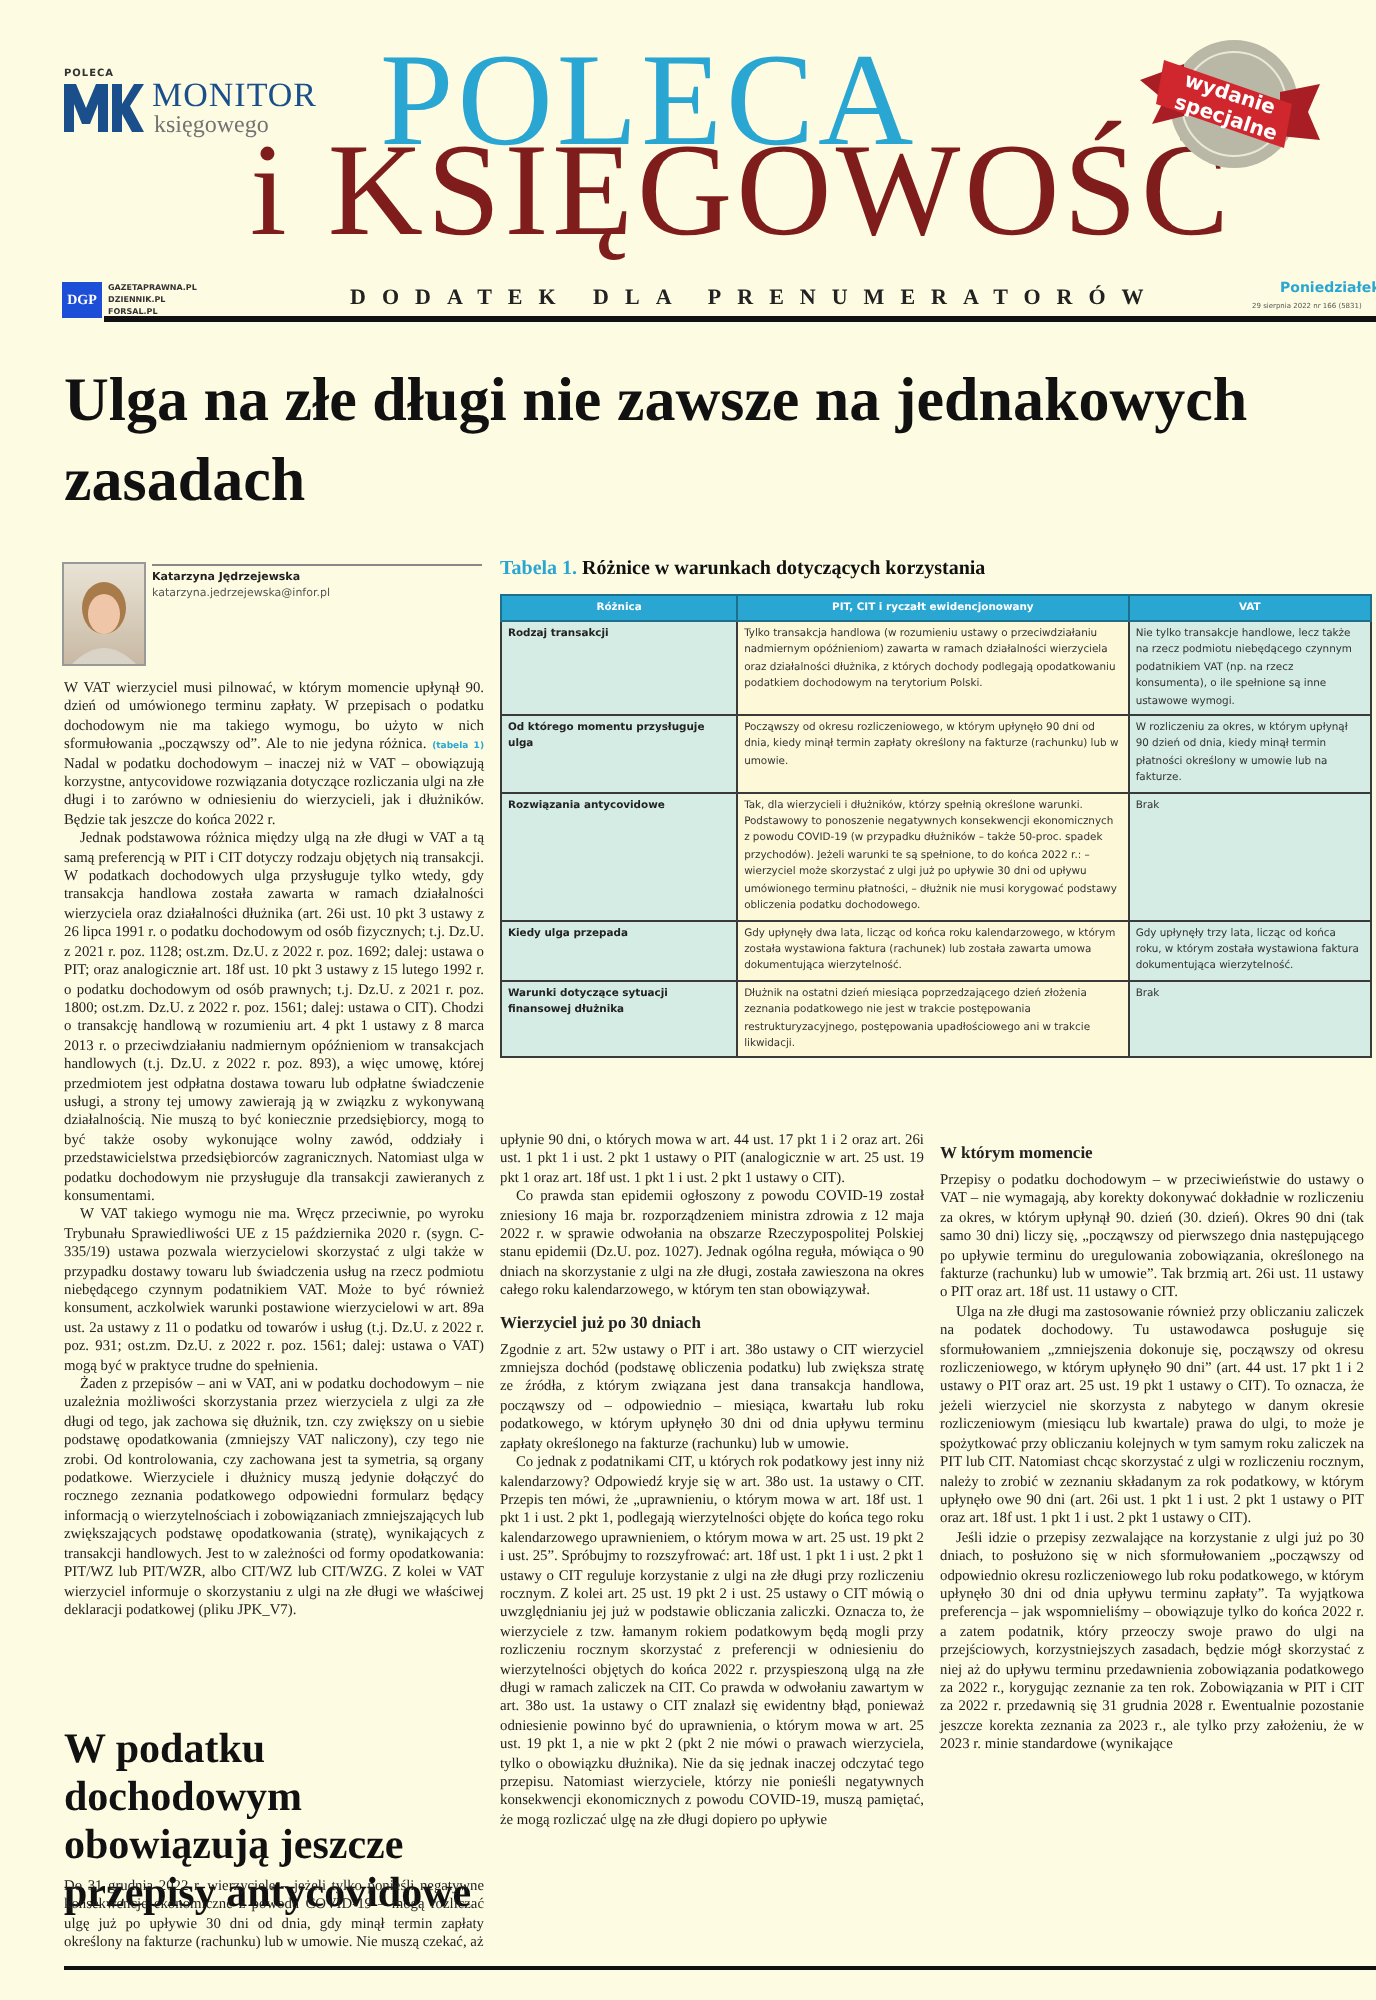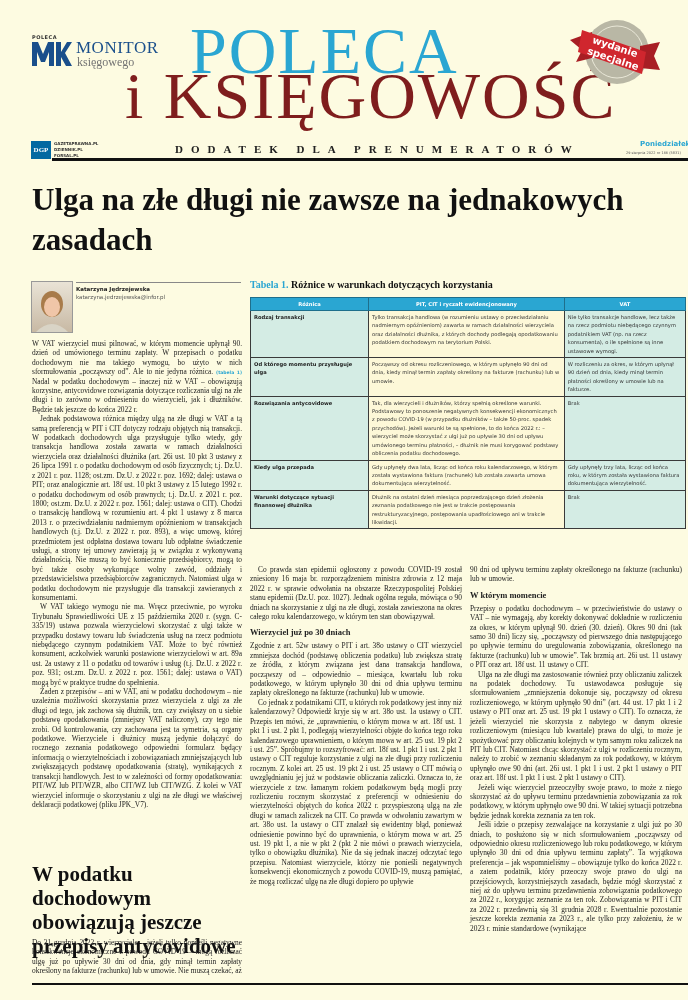--- a/index.html
+++ b/index.html
@@ -3,21 +3,21 @@
 <meta charset="utf-8">
 <style>
   html, body { margin:0; padding:0; }
   body { width:688px; height:1000px; background:#fdfbe1; position:relative; overflow:hidden; font-family:"DejaVu Serif", serif; color:#222; }
   .abs { position:absolute; }
   
   .poleca { left:32px; top:34px; font:bold 5px "DejaVu Sans", sans-serif; color:#333; letter-spacing:0.5px; }
   .mk-logo { left:32px; top:40px; width:40px; height:26px; }
   .monitor { left:76px; top:38px; font:17px "Liberation Serif", serif; color:#1a4f8b; letter-spacing:0.5px;text-align:center; }
   .ksiegowego { left:77px; top:55px; font:12px "Liberation Serif", serif; color:#737373; }
-  .dgp-box { left:31px; top:141px; width:20px; height:18px; background:#0369a1; color:#fff; font:bold 7px "Liberation Serif", serif; display:flex; align-items:center; justify-content:center; }
+  .dgp-box { left:31px; top:141px; width:20px; height:18px; background:#1d4ed8; color:#fff; font:bold 7px "Liberation Serif", serif; display:flex; align-items:center; justify-content:center; }
   .dgp-links { left:54px; top:141px; font:bold 4px "DejaVu Sans", sans-serif; color:#333; line-height:6px; }
   .masthead-1 { left:190px; top:18px; font:66px "Liberation Serif", serif; color:#2aa6d2; letter-spacing:2px; line-height:66px; white-space:nowrap; }
   .masthead-2 { left:125px; top:60px; font:66px "Liberation Serif", serif; color:#7f1d1d; letter-spacing:2px; line-height:72px; white-space:nowrap; }
   .dodatek { left:175px; top:143px; font:bold 11px "Liberation Serif", serif; letter-spacing:8px; color:#222; white-space:nowrap; }
   .header-rule { left:52px; top:158px; width:636px; height:3px; background:#111; }
   .badge { left:562px; top:12px; width:100px; height:80px; }
   .day { left:640px; top:140px; font:bold 7px "DejaVu Sans", sans-serif; color:#2aa6d2; }
   .date { left:626px; top:151px; font:3.5px "DejaVu Sans", sans-serif; color:#555; white-space:nowrap; }
   
   .headline { left:32px; top:180px; width:620px; font:bold 31px "Liberation Serif", serif; line-height:40px; color:#111; }
@@ -149,28 +149,27 @@
     </tr>
     <tr>
       <td class="c1">Warunki dotyczące sytuacji finansowej dłużnika</td>
       <td class="c2">Dłużnik na ostatni dzień miesiąca poprzedzającego dzień złożenia zeznania podatkowego nie jest w trakcie postępowania restrukturyzacyjnego, postępowania upadłościowego ani w trakcie likwidacji.</td>
       <td class="c3">Brak</td>
     </tr>
   </tbody>
 </table>
 
 <div class="abs col col2">
+  <p class="noindent">upłynie 90 dni, o których mowa w art. 44 ust. 17 pkt 1 i 2 oraz art. 26i ust. 1 pkt 1 i ust. 2 pkt 1 ustawy o PIT (analogicznie w art. 25 ust. 19 pkt 1 oraz art. 18f ust. 1 pkt 1 i ust. 2 pkt 1 ustawy o CIT).</p>
   <p>Co prawda stan epidemii ogłoszony z powodu COVID-19 został zniesiony 16 maja br. rozporządzeniem ministra zdrowia z 12 maja 2022 r. w sprawie odwołania na obszarze Rzeczypospolitej Polskiej stanu epidemii (Dz.U. poz. 1027). Jednak ogólna reguła, mówiąca o 90 dniach na skorzystanie z ulgi na złe długi, została zawieszona na okres całego roku kalendarzowego, w którym ten stan obowiązywał.</p>
   <h4>Wierzyciel już po 30 dniach</h4>
   <p class="noindent">Zgodnie z art. 52w ustawy o PIT i art. 38o ustawy o CIT wierzyciel zmniejsza dochód (podstawę obliczenia podatku) lub zwiększa stratę ze źródła, z którym związana jest dana transakcja handlowa, począwszy od – odpowiednio – miesiąca, kwartału lub roku podatkowego, w którym upłynęło 30 dni od dnia upływu terminu zapłaty określonego na fakturze (rachunku) lub w umowie.</p>
   <p>Co jednak z podatnikami CIT, u których rok podatkowy jest inny niż kalendarzowy? Odpowiedź kryje się w art. 38o ust. 1a ustawy o CIT. Przepis ten mówi, że „uprawnieniu, o którym mowa w art. 18f ust. 1 pkt 1 i ust. 2 pkt 1, podlegają wierzytelności objęte do końca tego roku kalendarzowego uprawnieniem, o którym mowa w art. 25 ust. 19 pkt 2 i ust. 25”. Spróbujmy to rozszyfrować: art. 18f ust. 1 pkt 1 i ust. 2 pkt 1 ustawy o CIT reguluje korzystanie z ulgi na złe długi przy rozliczeniu rocznym. Z kolei art. 25 ust. 19 pkt 2 i ust. 25 ustawy o CIT mówią o uwzględnianiu jej już w podstawie obliczania zaliczki. Oznacza to, że wierzyciele z tzw. łamanym rokiem podatkowym będą mogli przy rozliczeniu rocznym skorzystać z preferencji w odniesieniu do wierzytelności objętych do końca 2022 r. przyspieszoną ulgą na złe długi w ramach zaliczek na CIT. Co prawda w odwołaniu zawartym w art. 38o ust. 1a ustawy o CIT znalazł się ewidentny błąd, ponieważ odniesienie powinno być do uprawnienia, o którym mowa w art. 25 ust. 19 pkt 1, a nie w pkt 2 (pkt 2 nie mówi o prawach wierzyciela, tylko o obowiązku dłużnika). Nie da się jednak inaczej odczytać tego przepisu. Natomiast wierzyciele, którzy nie ponieśli negatywnych konsekwencji ekonomicznych z powodu COVID-19, muszą pamiętać, że mogą rozliczać ulgę na złe długi dopiero po upływie</p>
 </div>
 
 <div class="abs col col3">
-  <p class="noindent">90 dni od upływu terminu zapłaty określonego na fakturze (rachunku) lub w umowie.</p>
   <h4>W którym momencie</h4>
   <p class="noindent">Przepisy o podatku dochodowym – w przeciwieństwie do ustawy o VAT – nie wymagają, aby korekty dokonywać dokładnie w rozliczeniu za okres, w którym upłynął 90. dzień (30. dzień). Okres 90 dni (tak samo 30 dni) liczy się, „począwszy od pierwszego dnia następującego po upływie terminu do uregulowania zobowiązania, określonego na fakturze (rachunku) lub w umowie”. Tak brzmią art. 26i ust. 11 ustawy o PIT oraz art. 18f ust. 11 ustawy o CIT.</p>
   <p>Ulga na złe długi ma zastosowanie również przy obliczaniu zaliczek na podatek dochodowy. Tu ustawodawca posługuje się sformułowaniem „zmniejszenia dokonuje się, począwszy od okresu rozliczeniowego, w którym upłynęło 90 dni” (art. 44 ust. 17 pkt 1 i 2 ustawy o PIT oraz art. 25 ust. 19 pkt 1 ustawy o CIT). To oznacza, że jeżeli wierzyciel nie skorzysta z nabytego w danym okresie rozliczeniowym (miesiącu lub kwartale) prawa do ulgi, to może je spożytkować przy obliczaniu kolejnych w tym samym roku zaliczek na PIT lub CIT. Natomiast chcąc skorzystać z ulgi w rozliczeniu rocznym, należy to zrobić w zeznaniu składanym za rok podatkowy, w którym upłynęło owe 90 dni (art. 26i ust. 1 pkt 1 i ust. 2 pkt 1 ustawy o PIT oraz art. 18f ust. 1 pkt 1 i ust. 2 pkt 1 ustawy o CIT).</p>
-  <p>Jeżeli więc wierzyciel przeoczyłby swoje prawo, to może z niego skorzystać aż do upływu terminu przedawnienia zobowiązania za rok podatkowy, w którym upłynęło owe 90 dni. W takiej sytuacji potrzebna będzie jednak korekta zeznania za ten rok.</p>
   <p>Jeśli idzie o przepisy zezwalające na korzystanie z ulgi już po 30 dniach, to posłużono się w nich sformułowaniem „począwszy od odpowiednio okresu rozliczeniowego lub roku podatkowego, w którym upłynęło 30 dni od dnia upływu terminu zapłaty”. Ta wyjątkowa preferencja – jak wspomnieliśmy – obowiązuje tylko do końca 2022 r. a zatem podatnik, który przeoczy swoje prawo do ulgi na przejściowych, korzystniejszych zasadach, będzie mógł skorzystać z niej aż do upływu terminu przedawnienia zobowiązania podatkowego za 2022 r., korygując zeznanie za ten rok. Zobowiązania w PIT i CIT za 2022 r. przedawnią się 31 grudnia 2028 r. Ewentualnie pozostanie jeszcze korekta zeznania za 2023 r., ale tylko przy założeniu, że w 2023 r. minie standardowe (wynikające</p>
 </div>
 
 <div class="abs bottom-rule"></div>
 
 </body></html>

